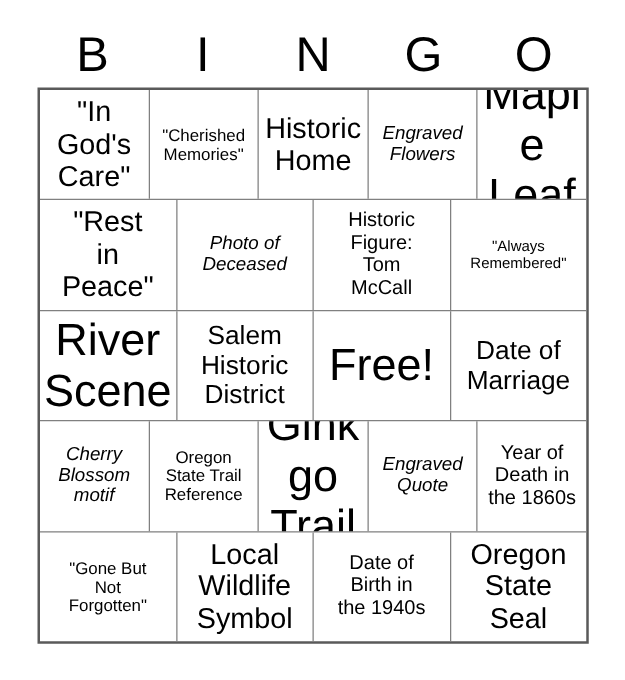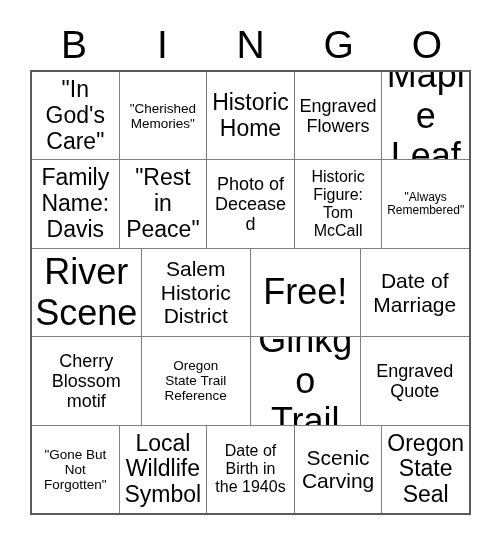--- a/index.html
+++ b/index.html
@@ -80,21 +80,21 @@
     display: block;
     width: 100%;
     line-height: 1.12;
     word-wrap: break-word;
     white-space: pre-line;
   }
   
   .fs-xxl .cell-text { font-size: 36px; }
   .fs-xl  .cell-text { font-size: 23px; }
   .fs-lg  .cell-text { font-size: 21px; }
-  .fs-md  .cell-text { font-size: 18px; }
+  .fs-md  .cell-text { font-size: 15px; font-style: italic; }
   .fs-sm  .cell-text { font-size: 16px; }
   .fs-xs  .cell-text { font-size: 13.5px; }
   .fs-xxs .cell-text { font-size: 12px; }
 </style>
 </head>
 <body style="background: rgb(255, 255, 255); color: rgb(0, 0, 0);">
 
 <div id="card">
 
   <div id="header-row">
@@ -126,25 +126,20 @@
 Flowers</span>
         </div>
       <div class="cell fs-xxl" style="border-right-color: rgb(128, 128, 128);">
           <span class="cell-text">Maple
 Leaf</span>
         </div>
     </div>
 
     <div class="grid-row" style="border-bottom-color: rgb(128, 128, 128);">
       <div class="cell fs-xl" style="border-right-color: rgb(128, 128, 128);">
-          <span class="cell-text">Family
-Name:
-Davis</span>
-        </div>
-      <div class="cell fs-xl" style="border-right-color: rgb(128, 128, 128);">
           <span class="cell-text">"Rest
 in
 Peace"</span>
         </div>
       <div class="cell fs-md" style="border-right-color: rgb(128, 128, 128);">
           <span class="cell-text">Photo of
 Deceased</span>
         </div>
       <div class="cell fs-sm" style="border-right-color: rgb(128, 128, 128);">
           <span class="cell-text">Historic
@@ -189,42 +184,43 @@
 Reference</span>
         </div>
       <div class="cell fs-xxl" style="border-right-color: rgb(128, 128, 128);">
           <span class="cell-text">Ginkgo
 Trail</span>
         </div>
       <div class="cell fs-md" style="border-right-color: rgb(128, 128, 128);">
           <span class="cell-text">Engraved
 Quote</span>
         </div>
+      <div class="cell fs-sm" style="border-right-color: rgb(128, 128, 128);">
+          <span class="cell-text">Year of
+Death in
+the 1860s</span>
+        </div>
     </div>
 
     <div class="grid-row" style="border-bottom-color: rgb(128, 128, 128);">
       <div class="cell fs-xs" style="border-right-color: rgb(128, 128, 128);">
           <span class="cell-text">"Gone But
 Not
 Forgotten"</span>
         </div>
       <div class="cell fs-xl" style="border-right-color: rgb(128, 128, 128); align-items: center;">
           <span class="cell-text">Local
 Wildlife
 Symbol</span>
         </div>
       <div class="cell fs-sm" style="border-right-color: rgb(128, 128, 128);">
           <span class="cell-text">Date of
 Birth in
 the 1940s</span>
         </div>
-      <div class="cell fs-lg" style="border-right-color: rgb(128, 128, 128);">
-          <span class="cell-text">Scenic
-Carving</span>
-        </div>
       <div class="cell fs-xl" style="border-right-color: rgb(128, 128, 128);">
           <span class="cell-text">Oregon
 State
 Seal</span>
         </div>
     </div>
 
   </div>
 </div>
 

